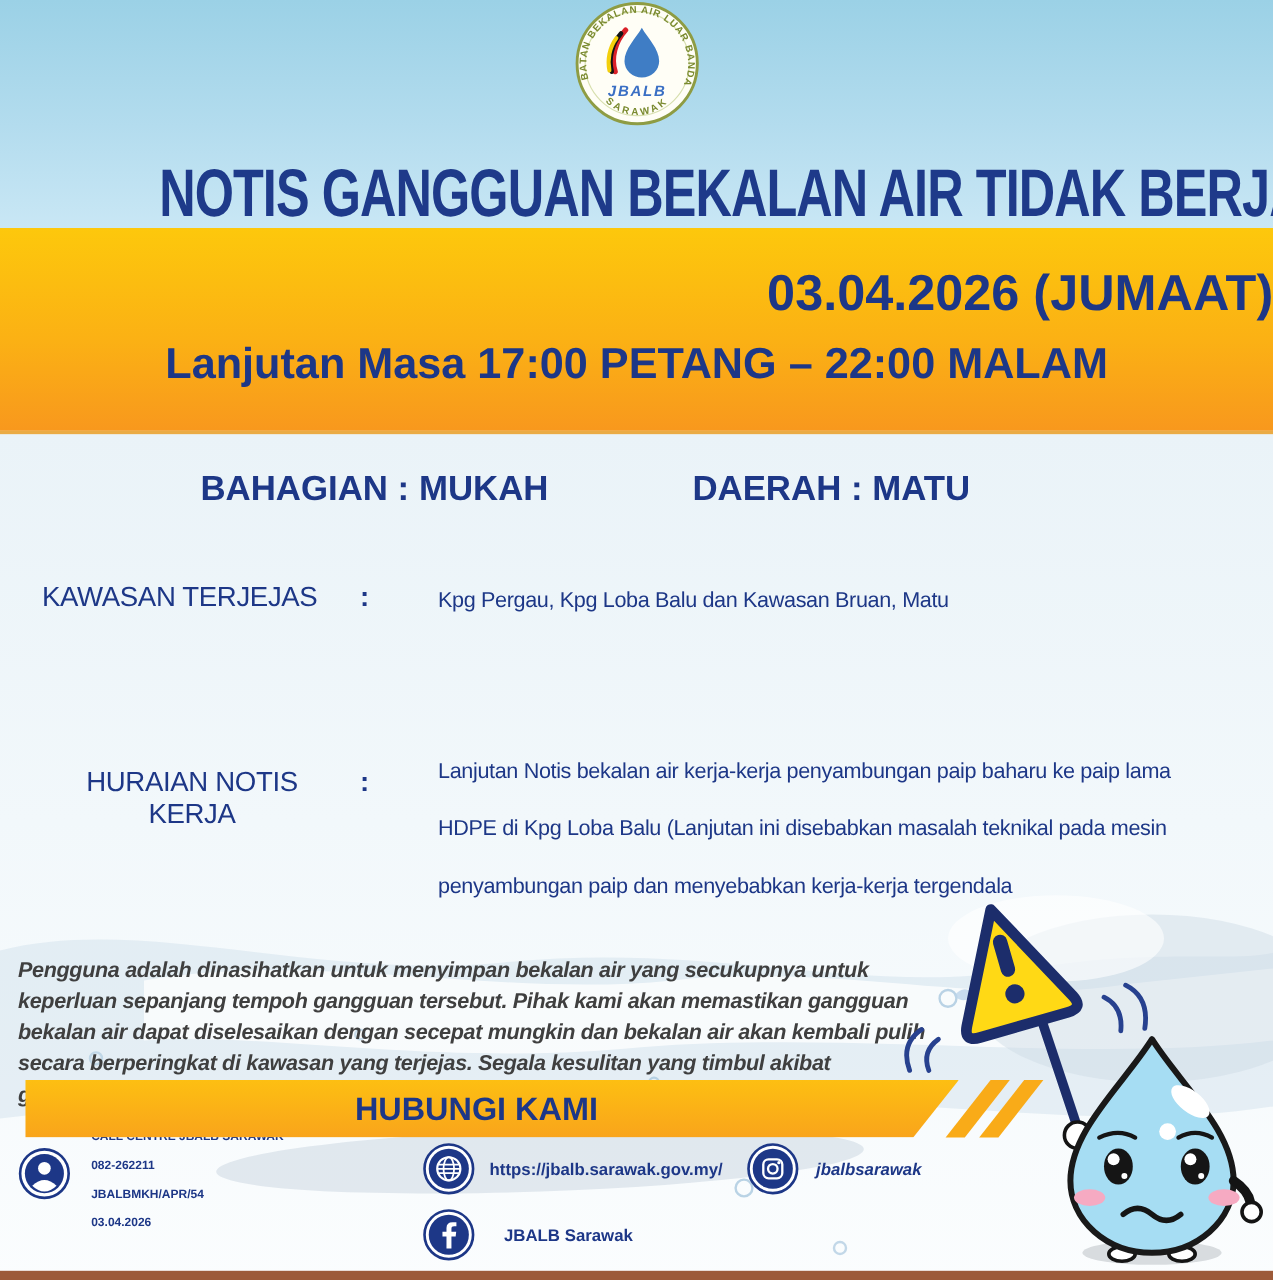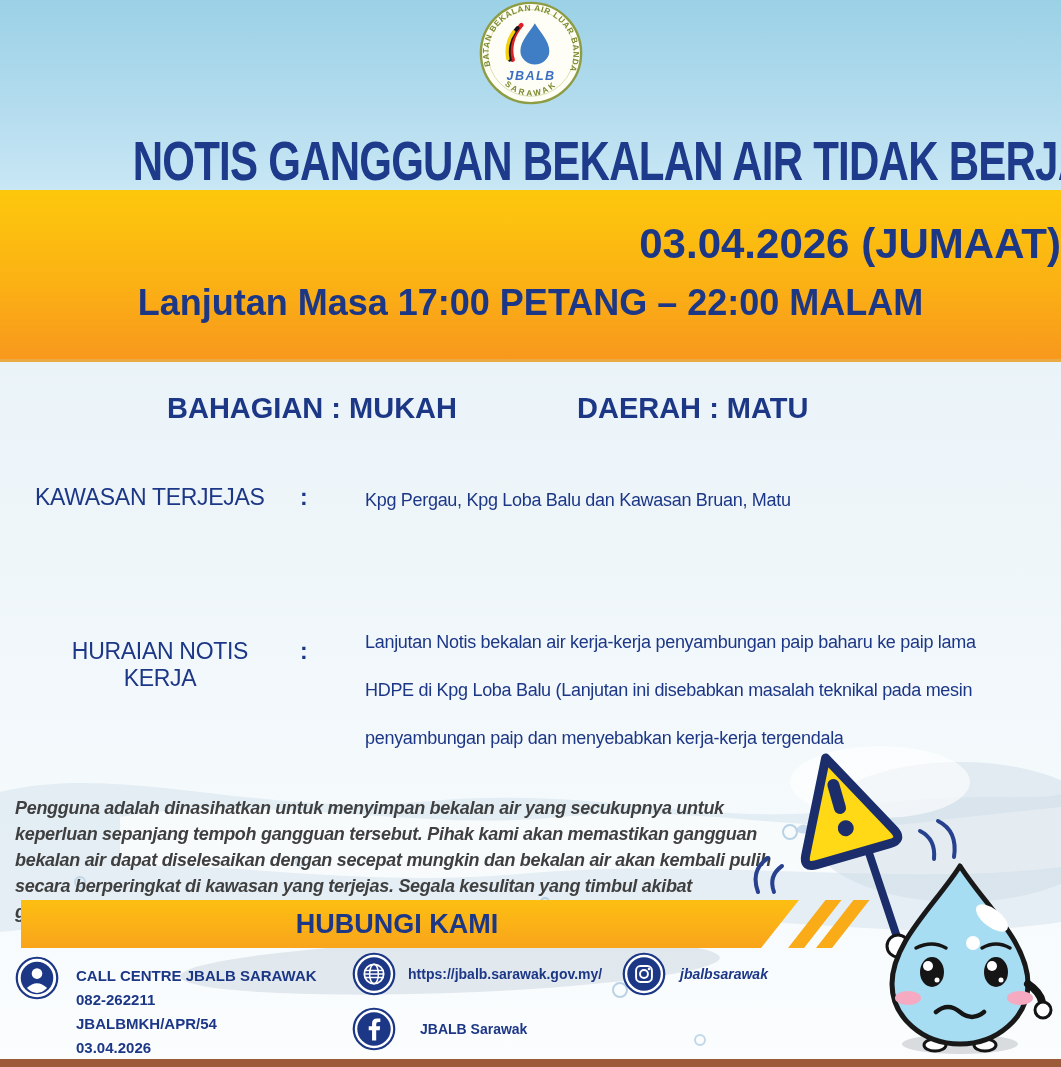--- a/index.html
+++ b/index.html
@@ -51,22 +51,22 @@
     text-align:center;line-height:48px;font-size:27px;font-weight:bold;color:#1d3787;
     padding-right:26px;box-sizing:border-box;z-index:1;margin-left:21px;}
   .stripe{position:absolute;top:538px;height:48px;width:16px;background:#f9ab18;
     transform:skewX(-38deg);transform-origin:bottom left;z-index:1;}
   .stripe-1{left:788px;} .stripe-2{left:816px;}
   .contact-icon{position:absolute;width:44px;height:44px;}
   .icon-person{left:15px;top:594px;}
   .icon-globe{left:352px;top:590px;}
   .icon-facebook{left:352px;top:645px;}
   .icon-instagram{left:622px;top:590px;}
-  .call-centre{position:absolute;left:76px;top:602px;
-    font-size:15px;font-weight:bold;color:#1d3787;line-height:24px;}
+  .call-centre{position:absolute;left:76px;top:574px;
+    font-size:10px;font-weight:bold;color:#1d3787;line-height:24px;}
   .contact-link{position:absolute;font-size:14px;font-weight:bold;color:#1d3787;white-space:nowrap;text-align:center;}
   .website-text{left:408px;top:604px;}
   .facebook-text{left:420px;top:659px;}
   .instagram-text{left:680px;top:604px;font-style:italic;}
   
   .mascot{position:absolute;left:752px;top:738px;width:309px;height:321px;z-index:3;}
   .bottom-bar{position:absolute;left:0;top:1059px;width:100%;height:8px;background:#9c5a39;z-index:4;}
 </style>
 </head>
 <body>

